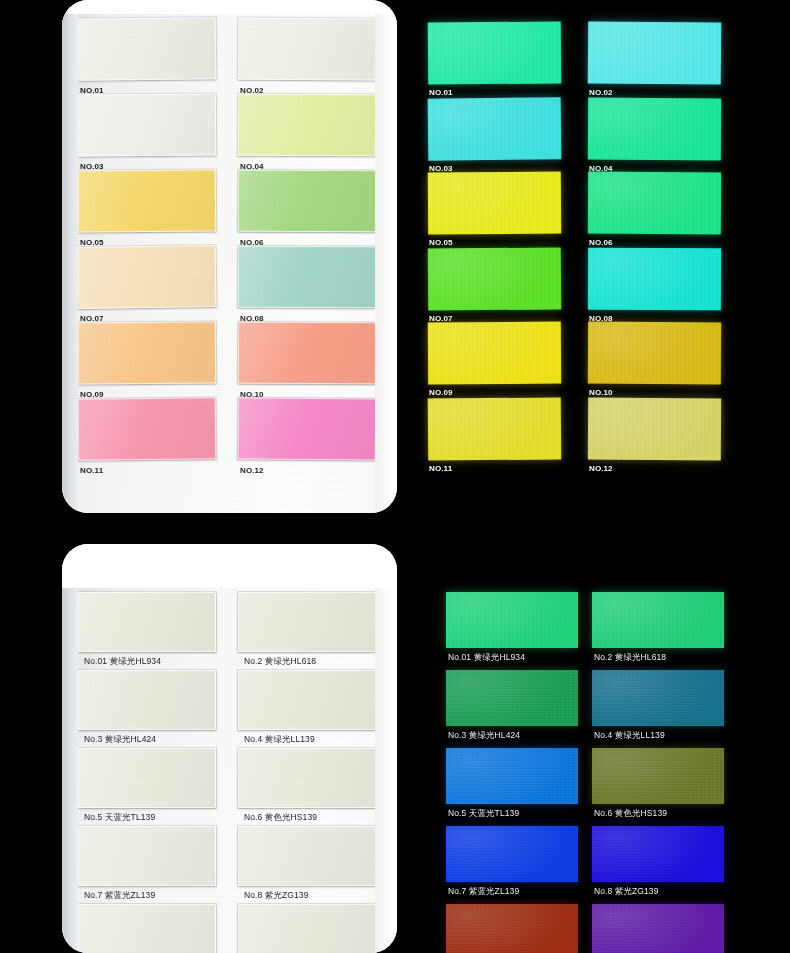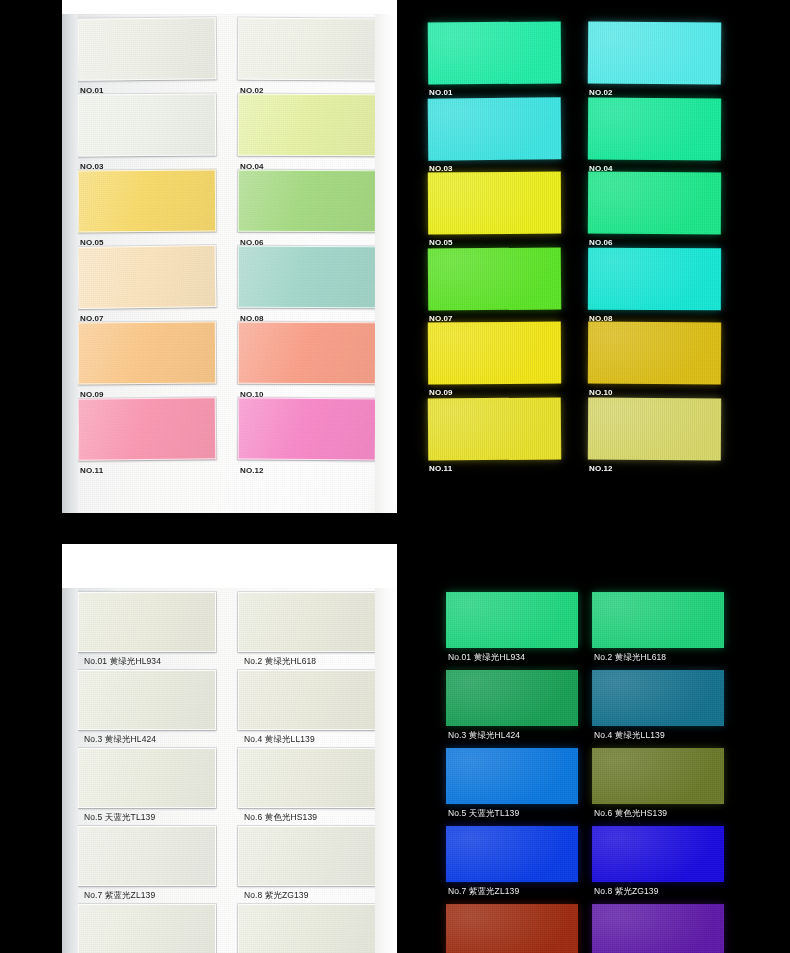--- a/index.html
+++ b/index.html
@@ -4,21 +4,21 @@
 <title>Photoluminescent Pigment Color Chart</title>
 <style>
   html,body{margin:0;padding:0;background:#000;}
   body{
     width:790px;height:953px;position:relative;overflow:hidden;
     font-family:"Liberation Sans","DejaVu Sans",sans-serif;
     background:#000;
   }
 
   
-  .panel{position:absolute;}
+  .panel{position:absolute;border-radius:26px;}
 
   
   .paper{
     background:#ffffff;
     overflow:hidden;
   }
   .paper .sheet{
     position:absolute;left:0;right:0;bottom:0;
     background:linear-gradient(100deg,#dfe2e4 0%,#e8eaec 6%,#f2f3f3 14%,#fbfbfa 40%,#ffffff 72%,#fdfdfd 92%,#f4f4f2 100%);
   }

